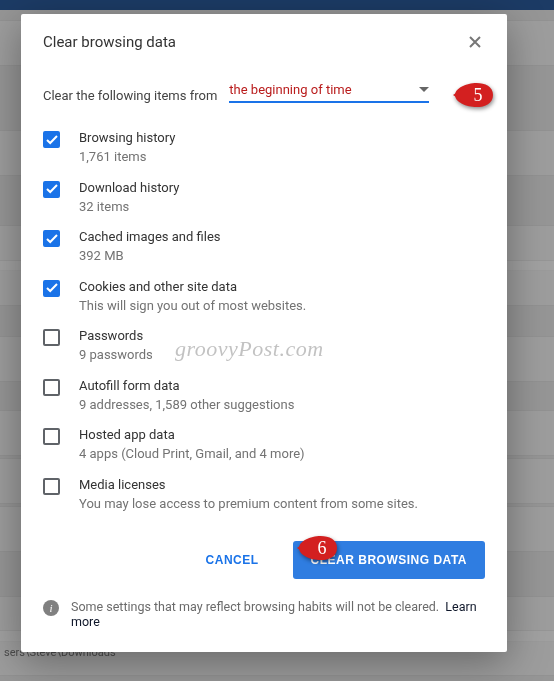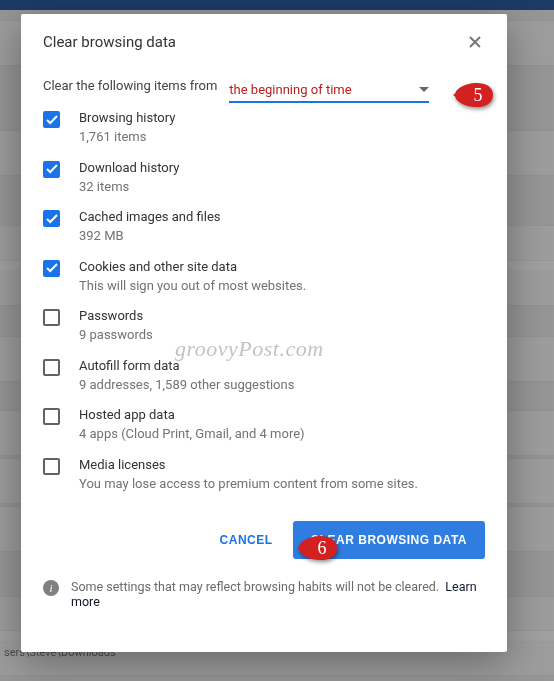--- a/index.html
+++ b/index.html
@@ -29,21 +29,21 @@
     border-radius: 2px;
     box-shadow: 0 10px 40px rgba(0,0,0,0.35);
     padding: 18px 22px 14px 22px;
     color: #333;
   }
   .dlg-header { display:flex; align-items:center; justify-content:space-between; margin-bottom:26px;}
   .dlg-title { font-size:15px; color:#333; font-weight:400; }
   .close-x { width:20px; height:20px; display:flex; align-items:center; justify-content:center; cursor:pointer; }
   .close-x svg { width:12px; height:12px; stroke:#777; stroke-width:2; }
 
-  .from-row { display:flex; align-items:flex-start; font-size:13px; color:#333; margin-bottom:0;}
+  .from-row { display:flex; align-items:flex-end; font-size:13px; color:#333; margin-bottom:20px;}
   .from-label { color:#444; }
   .from-select {
     margin-left:12px;
     border:none;
     border-bottom:2px solid #1a73e8;
     padding:4px 0;
     width:200px;
     display:flex; align-items:center; justify-content:space-between;
     color:#b91c1c; font-size:13px;
     cursor:pointer;
@@ -63,21 +63,21 @@
     cursor:pointer;
     background:#fff;
   }
   .cb.checked { background:#1a73e8; border-color:#1a73e8; }
   .cb.checked svg { display:block; }
   .cb svg { display:none; width:12px; height:10px; }
   .item-body { flex:1; }
   .item-title { font-size:13px; color:#333; margin-bottom:3px; }
   .item-sub { font-size:13px; color:#737373; line-height:1.35; }
 
-  .actions { display:flex; justify-content:flex-end; gap:6px; margin-top:22px; align-items:center;}
+  .actions { display:flex; justify-content:flex-end; gap:20px; margin-top:22px; align-items:center;}
   .btn-cancel {
     font-size:12px; font-weight:700; letter-spacing:0.5px;
     color:#1a73e8; background:transparent; border:none; padding:10px 14px; cursor:pointer;
   }
   .btn-primary {
     font-size:12px; font-weight:700; letter-spacing:0.5px;
     color:#fff; background:#2f7de1; border:none; padding:12px 18px; border-radius:3px; cursor:pointer;
   }
 
   .footer {

